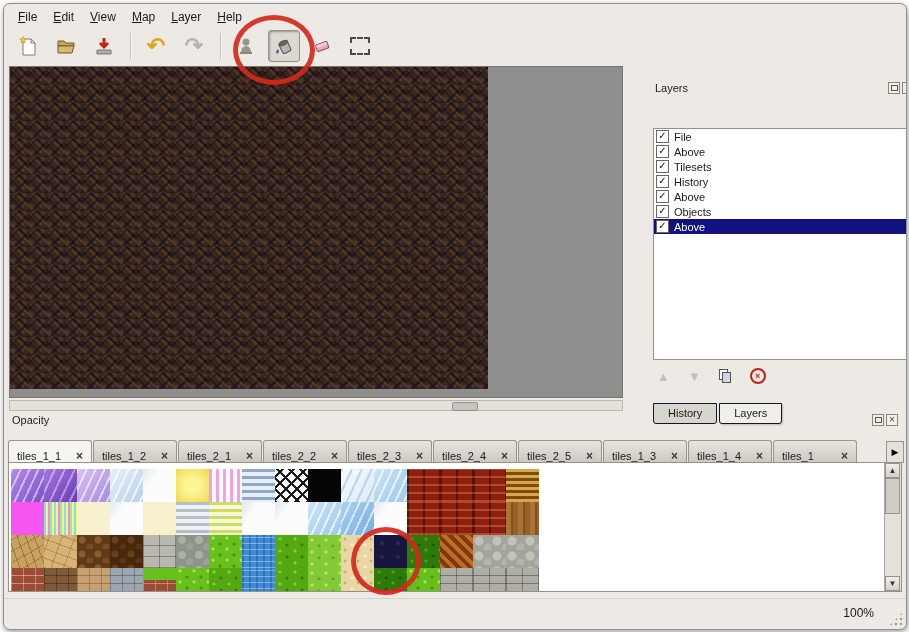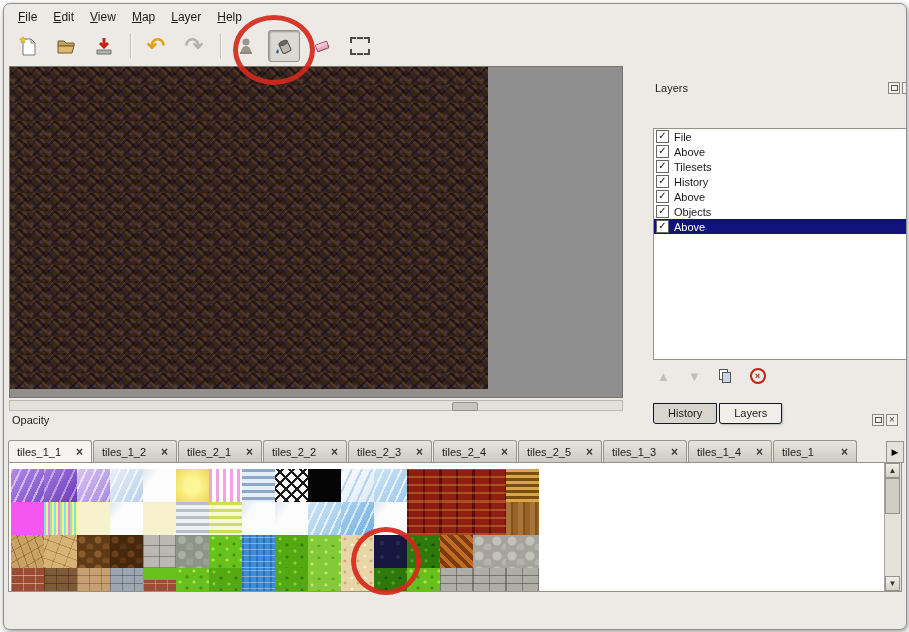--- a/index.html
+++ b/index.html
@@ -63,21 +63,21 @@
   .copy-front{position:absolute;left:3px;top:3px;width:7px;height:9px;border:1px solid #555;background:#cdd6e6;}
   .act-del{width:12px;height:12px;border:2px solid #c22014;border-radius:50%;color:#c22014;
     font-size:9px;font-weight:bold;display:flex;align-items:center;justify-content:center;}
   .dock-tabs{position:absolute;left:4px;bottom:0;display:flex;}
   .dock-tab{padding:3px 14px 4px;border:1px solid #0f172a;background:#d8d4ce;font-size:11px;
     border-radius:0 0 3px 3px;margin-right:2px;}
   .dock-tab.active{background:#f2efeb;box-shadow:1px 1px 2px rgba(0,0,0,.2);}
   
   .tilesets-panel{position:absolute;left:2px;top:408px;width:898px;height:184px;}
   .ts-tabs{position:absolute;left:2px;right:22px;top:28px;height:23px;display:flex;overflow:hidden;}
-  .ts-tab{height:22px;display:flex;align-items:center;justify-content:space-between;gap:6px;
+  .ts-tab{height:22px;display:flex;align-items:flex-end;justify-content:space-between;gap:6px;
     padding:0 8px;border:1px solid #98948e;border-bottom:none;border-radius:3px 3px 0 0;
     background:linear-gradient(#e8e4de,#ccc8c2);margin-right:1px;min-width:84px;box-sizing:border-box;
     font-size:11px;flex:0 0 auto;}
   .ts-tab.active{background:#f6f4f0;}
   .ts-tab-close{font-weight:bold;font-size:12px;color:#3a3a3a;line-height:1;}
   .ts-arrow{position:absolute;right:0;top:29px;width:18px;height:22px;border:1px solid #98948e;
     background:#e4e0da;font-size:9px;padding:0;}
   .ts-palette{position:absolute;left:2px;right:2px;top:50px;bottom:4px;background:#fff;
     border:1px solid #96928a;overflow:hidden;}
   .tile-grid{position:absolute;left:2px;top:6px;display:grid;grid-template-columns:repeat(16,33px);
@@ -397,17 +397,21 @@
           <div class="tile tl-stonebrick"></div>
         </div>
       <div class="vscroll">
         <div class="vs-btn">▲</div>
         <div class="vs-thumb"></div>
         <div class="vs-btn vs-down">▼</div>
       </div>
     </div>
   </div>
 
+  <div class="statusbar">
+    <div class="zoom">100%</div>
+    <div class="grip"></div>
+  </div>
 
 </div>
 
 <div class="anno anno-toolbar"></div>
 <div class="anno anno-tile"></div>
 
 </body></html>

